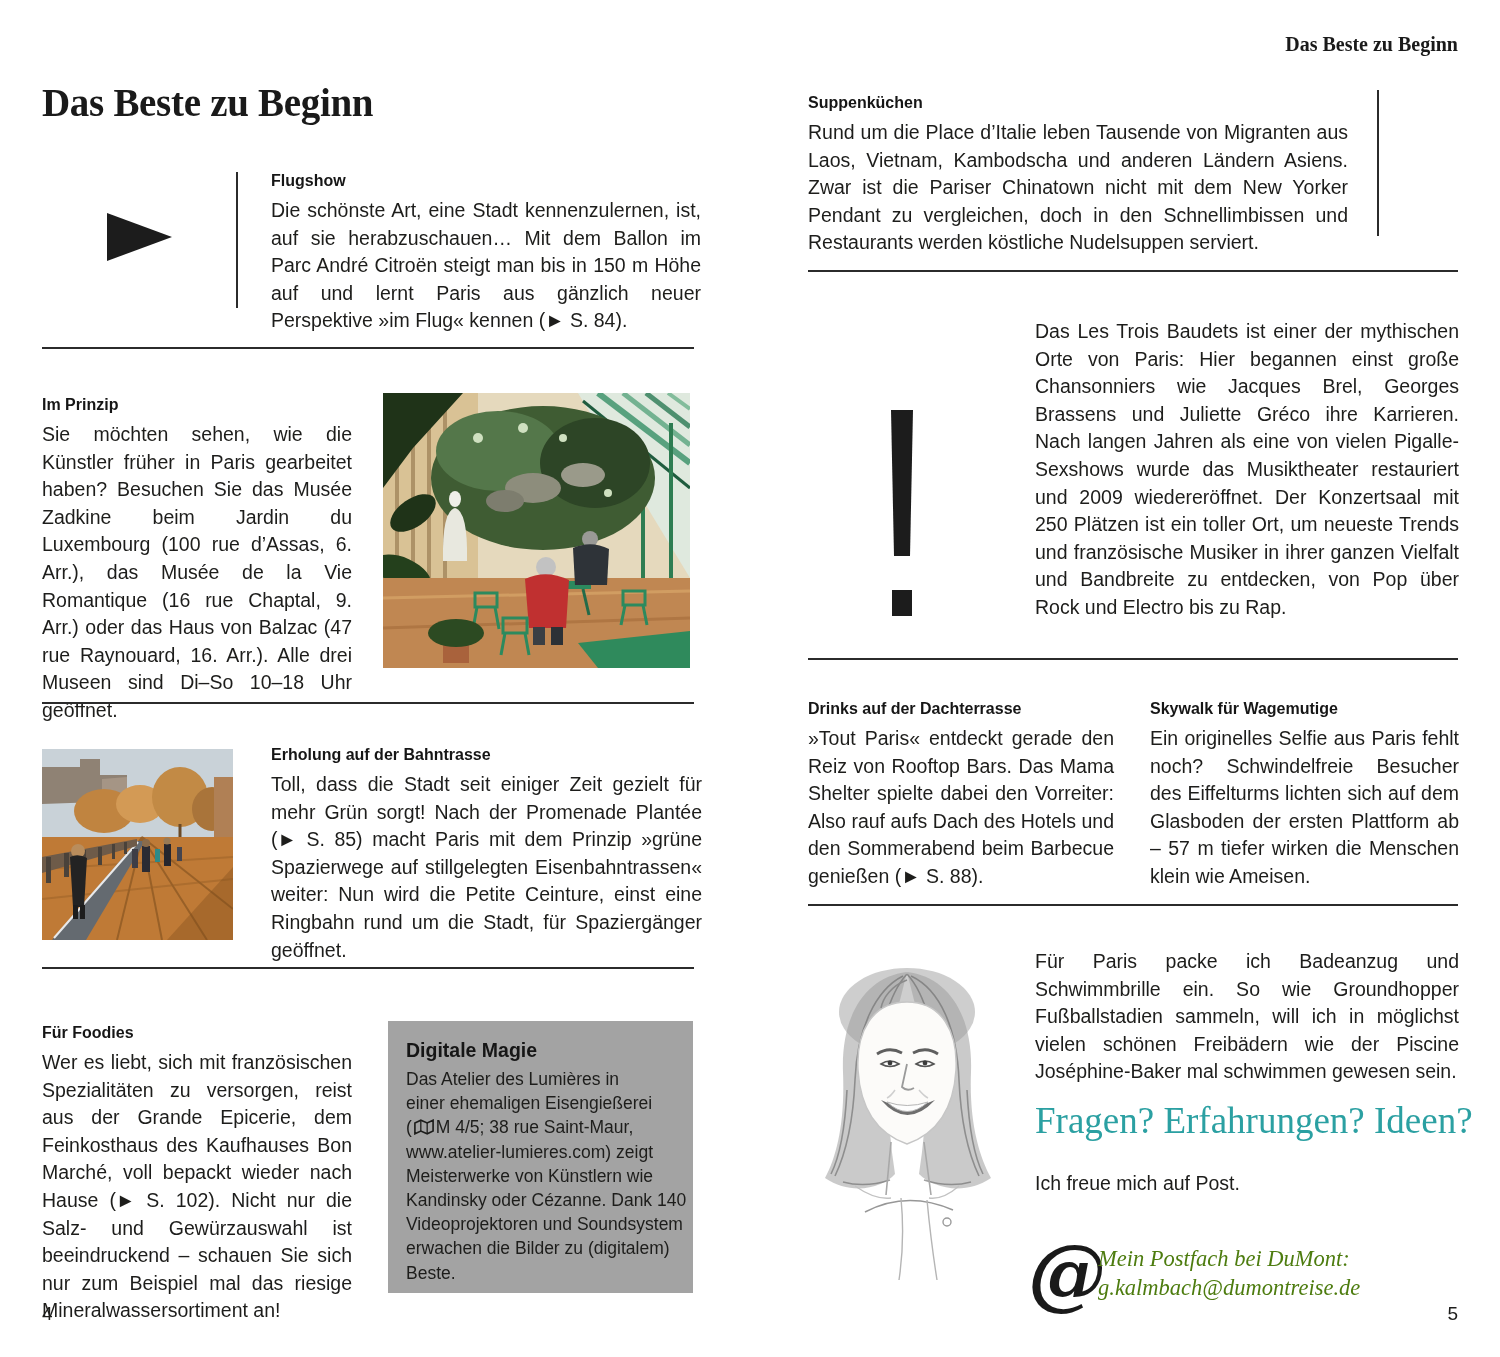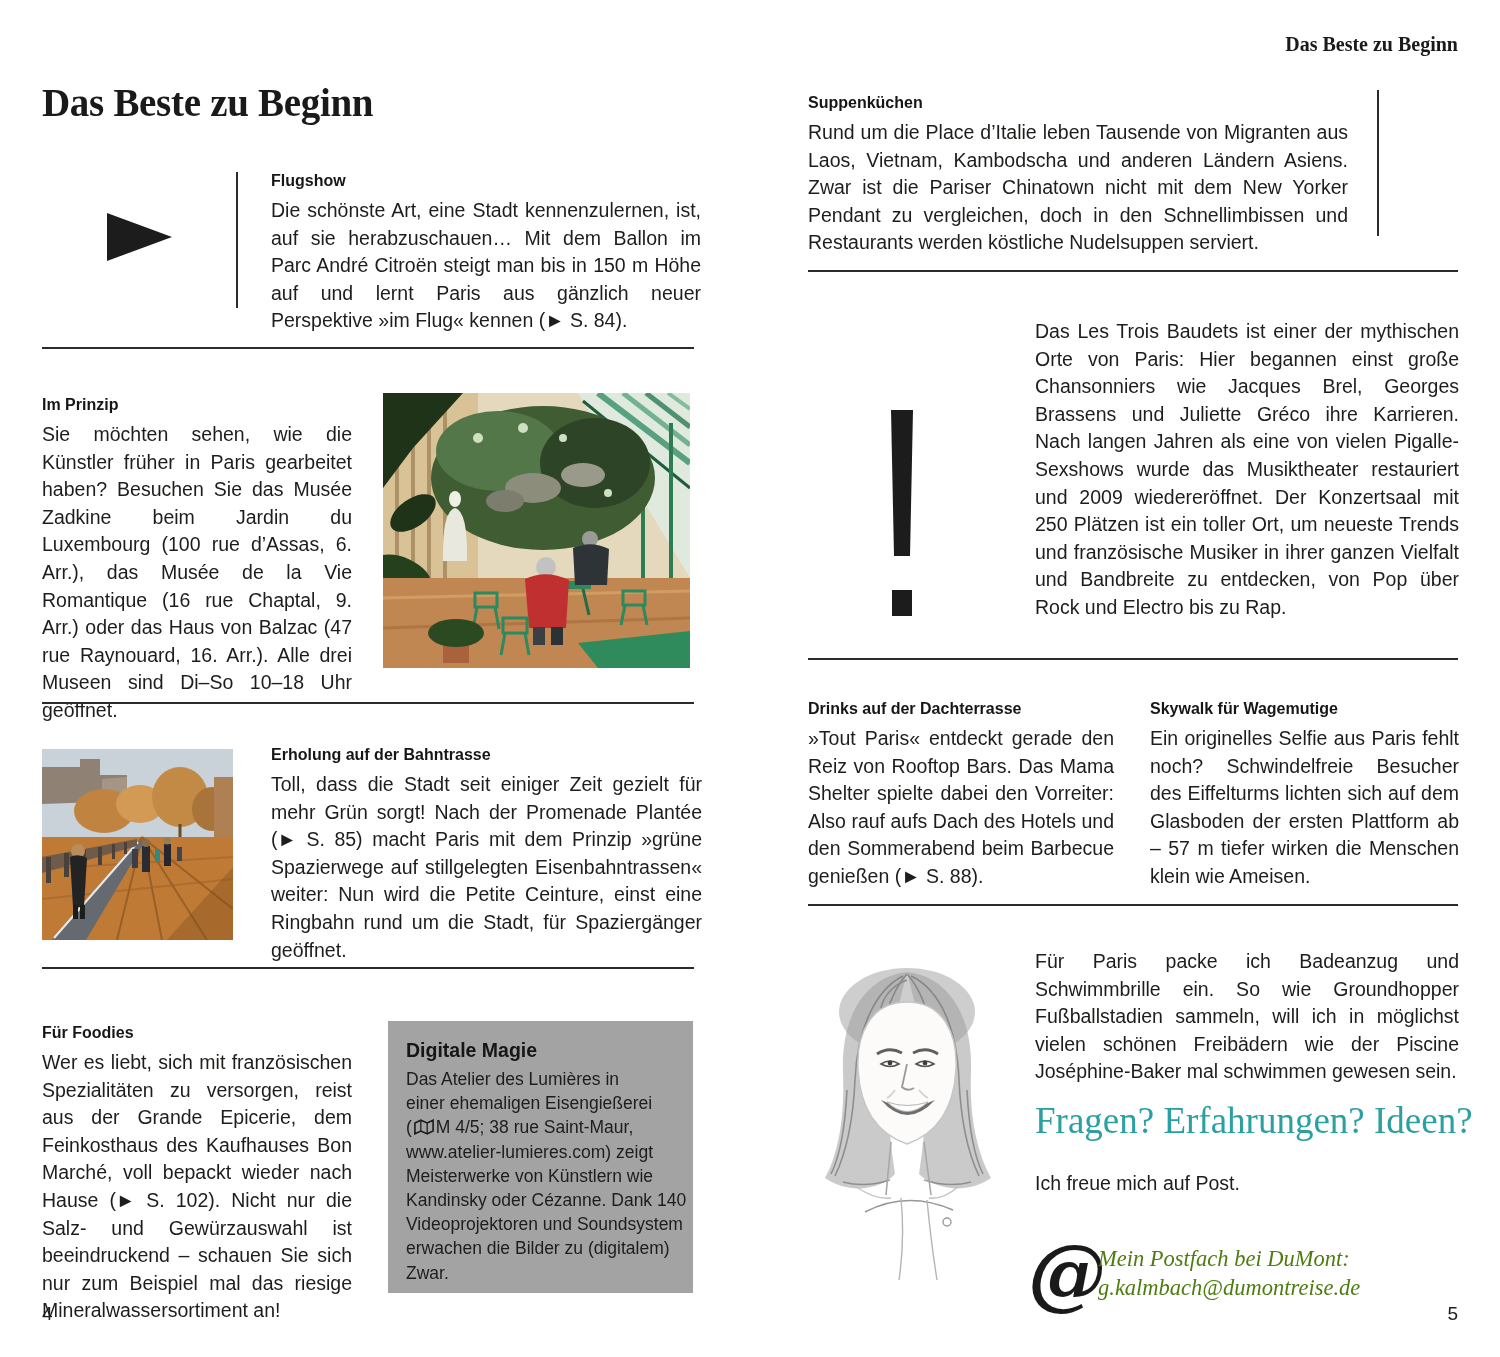--- a/index.html
+++ b/index.html
@@ -175,21 +175,21 @@
           <path d="M1,4 L7.5,1 L14.5,4 L21,1 L21,13 L14.5,16 L7.5,13 L1,16 Z" fill="none" stroke="#1d1d1b" stroke-width="1.8"></path>
           <line x1="7.5" y1="1" x2="7.5" y2="13" stroke="#1d1d1b" stroke-width="1.4"></line>
           <line x1="14.5" y1="4" x2="14.5" y2="16" stroke="#1d1d1b" stroke-width="1.4"></line>
         </svg><span>M 4/5; 38 rue Saint-Maur,</span>
     </div>
     <div class="dm-line">www.atelier-lumieres.com) zeigt</div>
     <div class="dm-line">Meisterwerke von Künstlern wie</div>
     <div class="dm-line">Kandinsky oder Cézanne. Dank 140</div>
     <div class="dm-line">Videoprojektoren und Soundsystem</div>
     <div class="dm-line">erwachen die Bilder zu (digitalem)</div>
-    <div class="dm-line">Zwar.</div>
+    <div class="dm-line">Beste.</div>
   </div>
 
   <div class="abs pagenum" style="left:42px;top:1303px;">4</div>
 
   <div class="abs running-head" style="left:1058px;top:33px;width:400px;text-align:right;">Das Beste zu Beginn</div>
 
   <div class="abs" style="left:808px;top:90px;width:540px;">
     <div class="sec-head">Suppenküchen</div>
     <p class="body-text">Rund um die Place d’Italie leben Tausende von Migranten aus Laos, Vietnam, Kambodscha und anderen Ländern Asiens. Zwar ist die Pariser Chinatown nicht mit dem New Yorker Pendant zu vergleichen, doch in den Schnellimbissen und Restaurants werden köstliche Nudelsuppen serviert.</p>
   </div>

